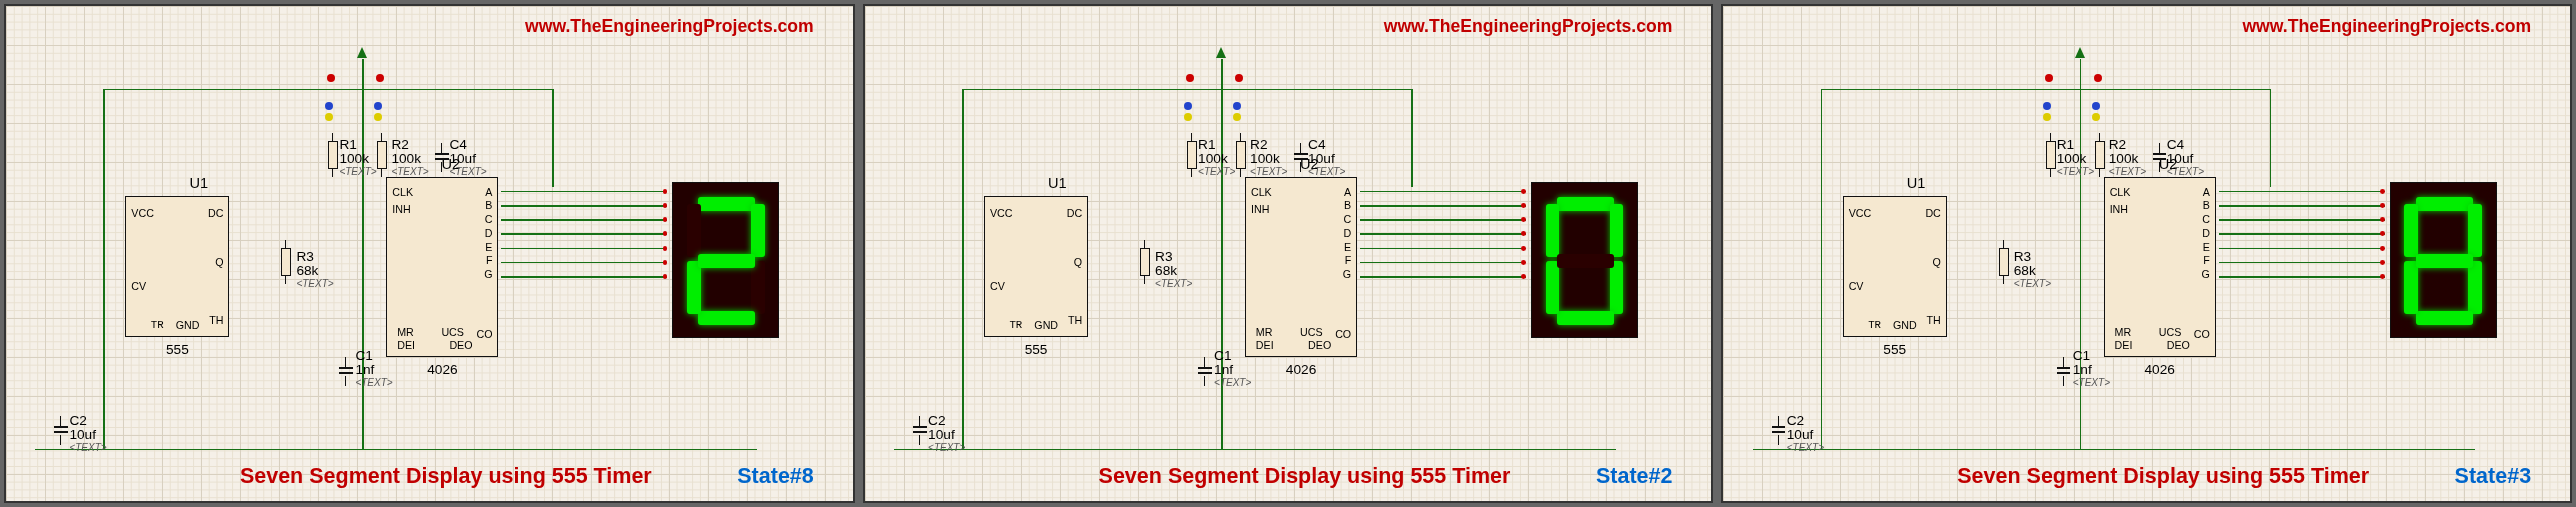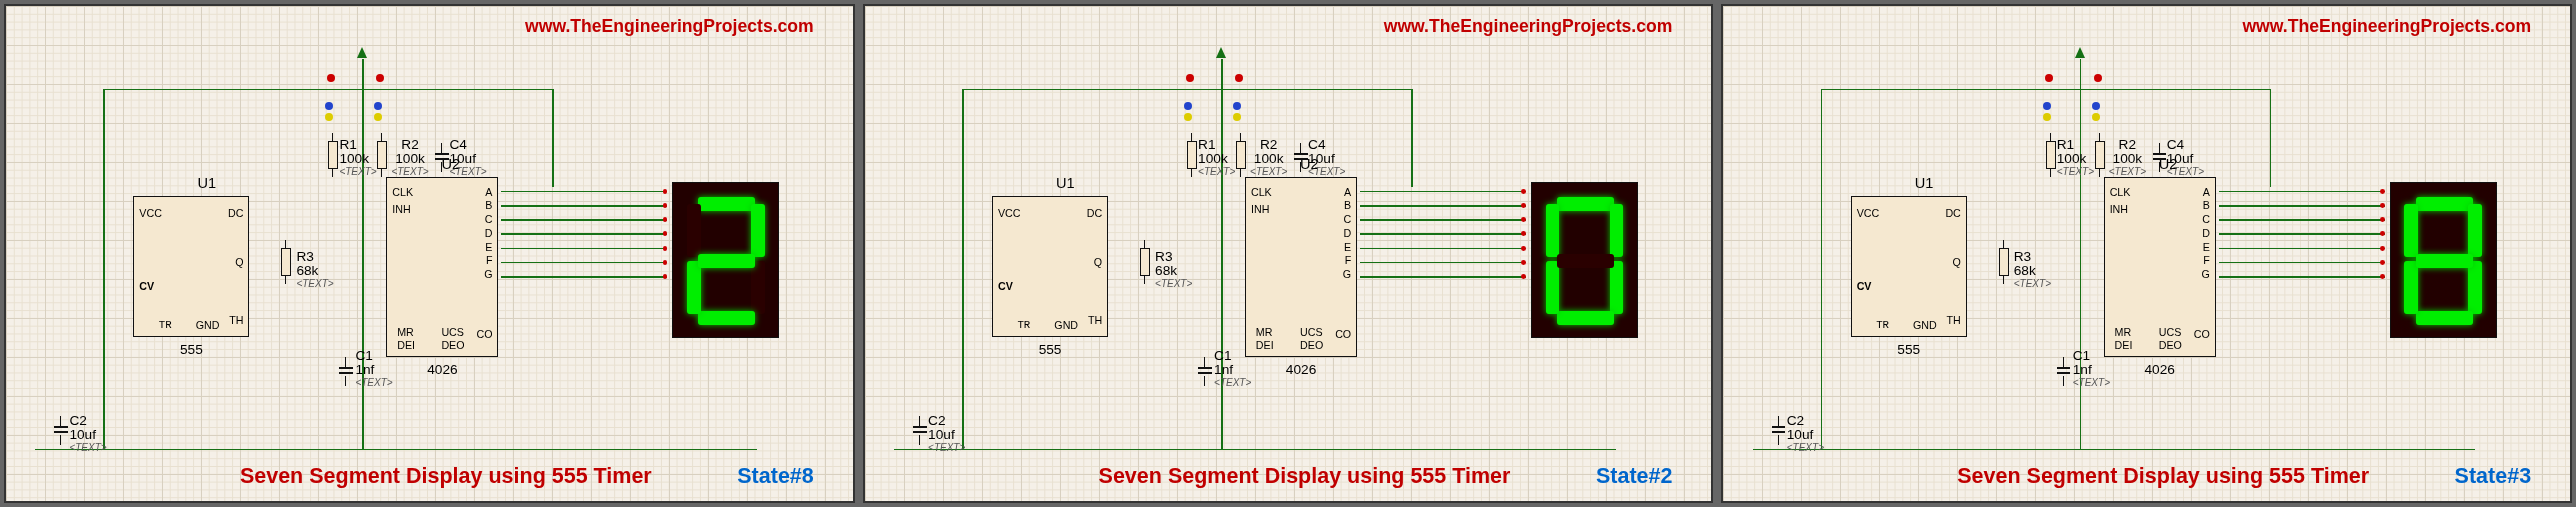--- a/index.html
+++ b/index.html
@@ -53,36 +53,36 @@
     top: 39px;
     left: 19.5px;
     right: 19.5px;
     height: 410px;
   }
   .chip {
     position: absolute;
     background: #F5E8D0;
     border: 1.5px solid #111;
   }
-  .u1 { top: 151px; left: 108px; width: 116px; height: 141px; }
+  .u1 { top: 151px; left: 100px; width: 104px; height: 141px; }
   .u2 { top: 132px; left: 361px; width: 112px; height: 180px; }
   .u1 .title-ref { position: absolute; top:-21.5px; left: 63px; font-size:14.6px; }
   .u2 .title-ref { position: absolute; top:-21.5px; left: 54px; font-size:14.6px; }
   .chipnum { position:absolute; bottom:-21.5px; left:50%; transform:translateX(-50%); font-size:13.7px; }
   .pinlabel { position:absolute; font-size:10.7px; }
-  .u1 .l1 { top:9.8px; left:4.9px; } .u1 .l2 { top:83px;left:4.9px;font-weight:bold;} .u1 .l3 {bottom:4.9px;left:24.4px;font-family:Liberation Mono, monospace;}
+  .u1 .l1 { top:9.8px; left:4.9px; } .u1 .l2 { top:83px;left:4.9px;} .u1 .l3 {bottom:4.9px;left:24.4px;font-family:Liberation Mono, monospace;}
   .u1 .l4 {bottom:4.9px;right:29px;margin-top:12px;} .u1 .l5 {top:9.8px;right:4.9px;padding-left:45px;} .u1 .l6 {top:59px;right:4.9px;}
   .u1 .l7 {top:117px;right:4.9px;}
   .u2 .lclk {top:7.8px;left:4.9px;} .u2 .linh {top:25px;left:4.9px;}
   .u2 .labels-right { position:absolute; top:7.8px; right:4.9px; font-size:10.7px; line-height:13.7px; text-align:right;}
-  .u2 .ldei {bottom:4.9px; left:9.8px; font-size:10.7px;} .u2 .ldeo {bottom:4.9px; left:54px; font-size:10.7px;}
+  .u2 .ldei {bottom:4.9px; left:9.8px; font-size:10.7px;} .u2 .ldeo {bottom:4.9px; left:62px; font-size:10.7px;}
   .u2 .lmr {bottom:17.6px;left:9.8px;font-size:10.7px;} .u2 .lucs{bottom:17.6px;left:54px;font-size:10.7px;}
   .u2 .lco{top:150px;right:4.9px;font-size:10.7px;}
   .complabel { position:absolute; font-size:13.7px; line-height:13.7px; }
-  .r1l { top:93px; left:314px;} .r2l {top:93px;left:366px;text-align:center;} .c4l{top:93px;left:424px;}
+  .r1l { top:93px; left:314px;} .r2l {top:93px;left:366px;} .c4l{top:93px;left:424px;}
   .r3l { top:205px; left:271px;} .c1l{top:304px;left:330px;} .c2l{top:369px;left:44px;}
   .small { font-size:10px; color:#555; display:block;font-style:italic;}
   .res-v { position:absolute; width:11.7px; height:44px; }
   .res-v::before { content:""; position:absolute; left:4.9px; top:0; bottom:0; border-left:1.5px solid #111;}
   .res-v .body { position:absolute; left:1px; top:7.8px; width:9.8px; height:28px; background:#F5E8D0; border:1.5px solid #111;}
   .cap-v { position:absolute; width:17.6px; height:29px;}
   .cap-v::before{content:"";position:absolute;left:7.8px;top:0;height:9.8px;border-left:1.5px solid #111;}
   .cap-v::after{content:"";position:absolute;left:7.8px;bottom:0;height:9.8px;border-left:1.5px solid #111;}
   .cap-v .p1{position:absolute;top:9.8px;left:2px;right:2px;border-top:2px solid #111;}
   .cap-v .p2{position:absolute;top:15.6px;left:2px;right:2px;border-top:2px solid #111;}

